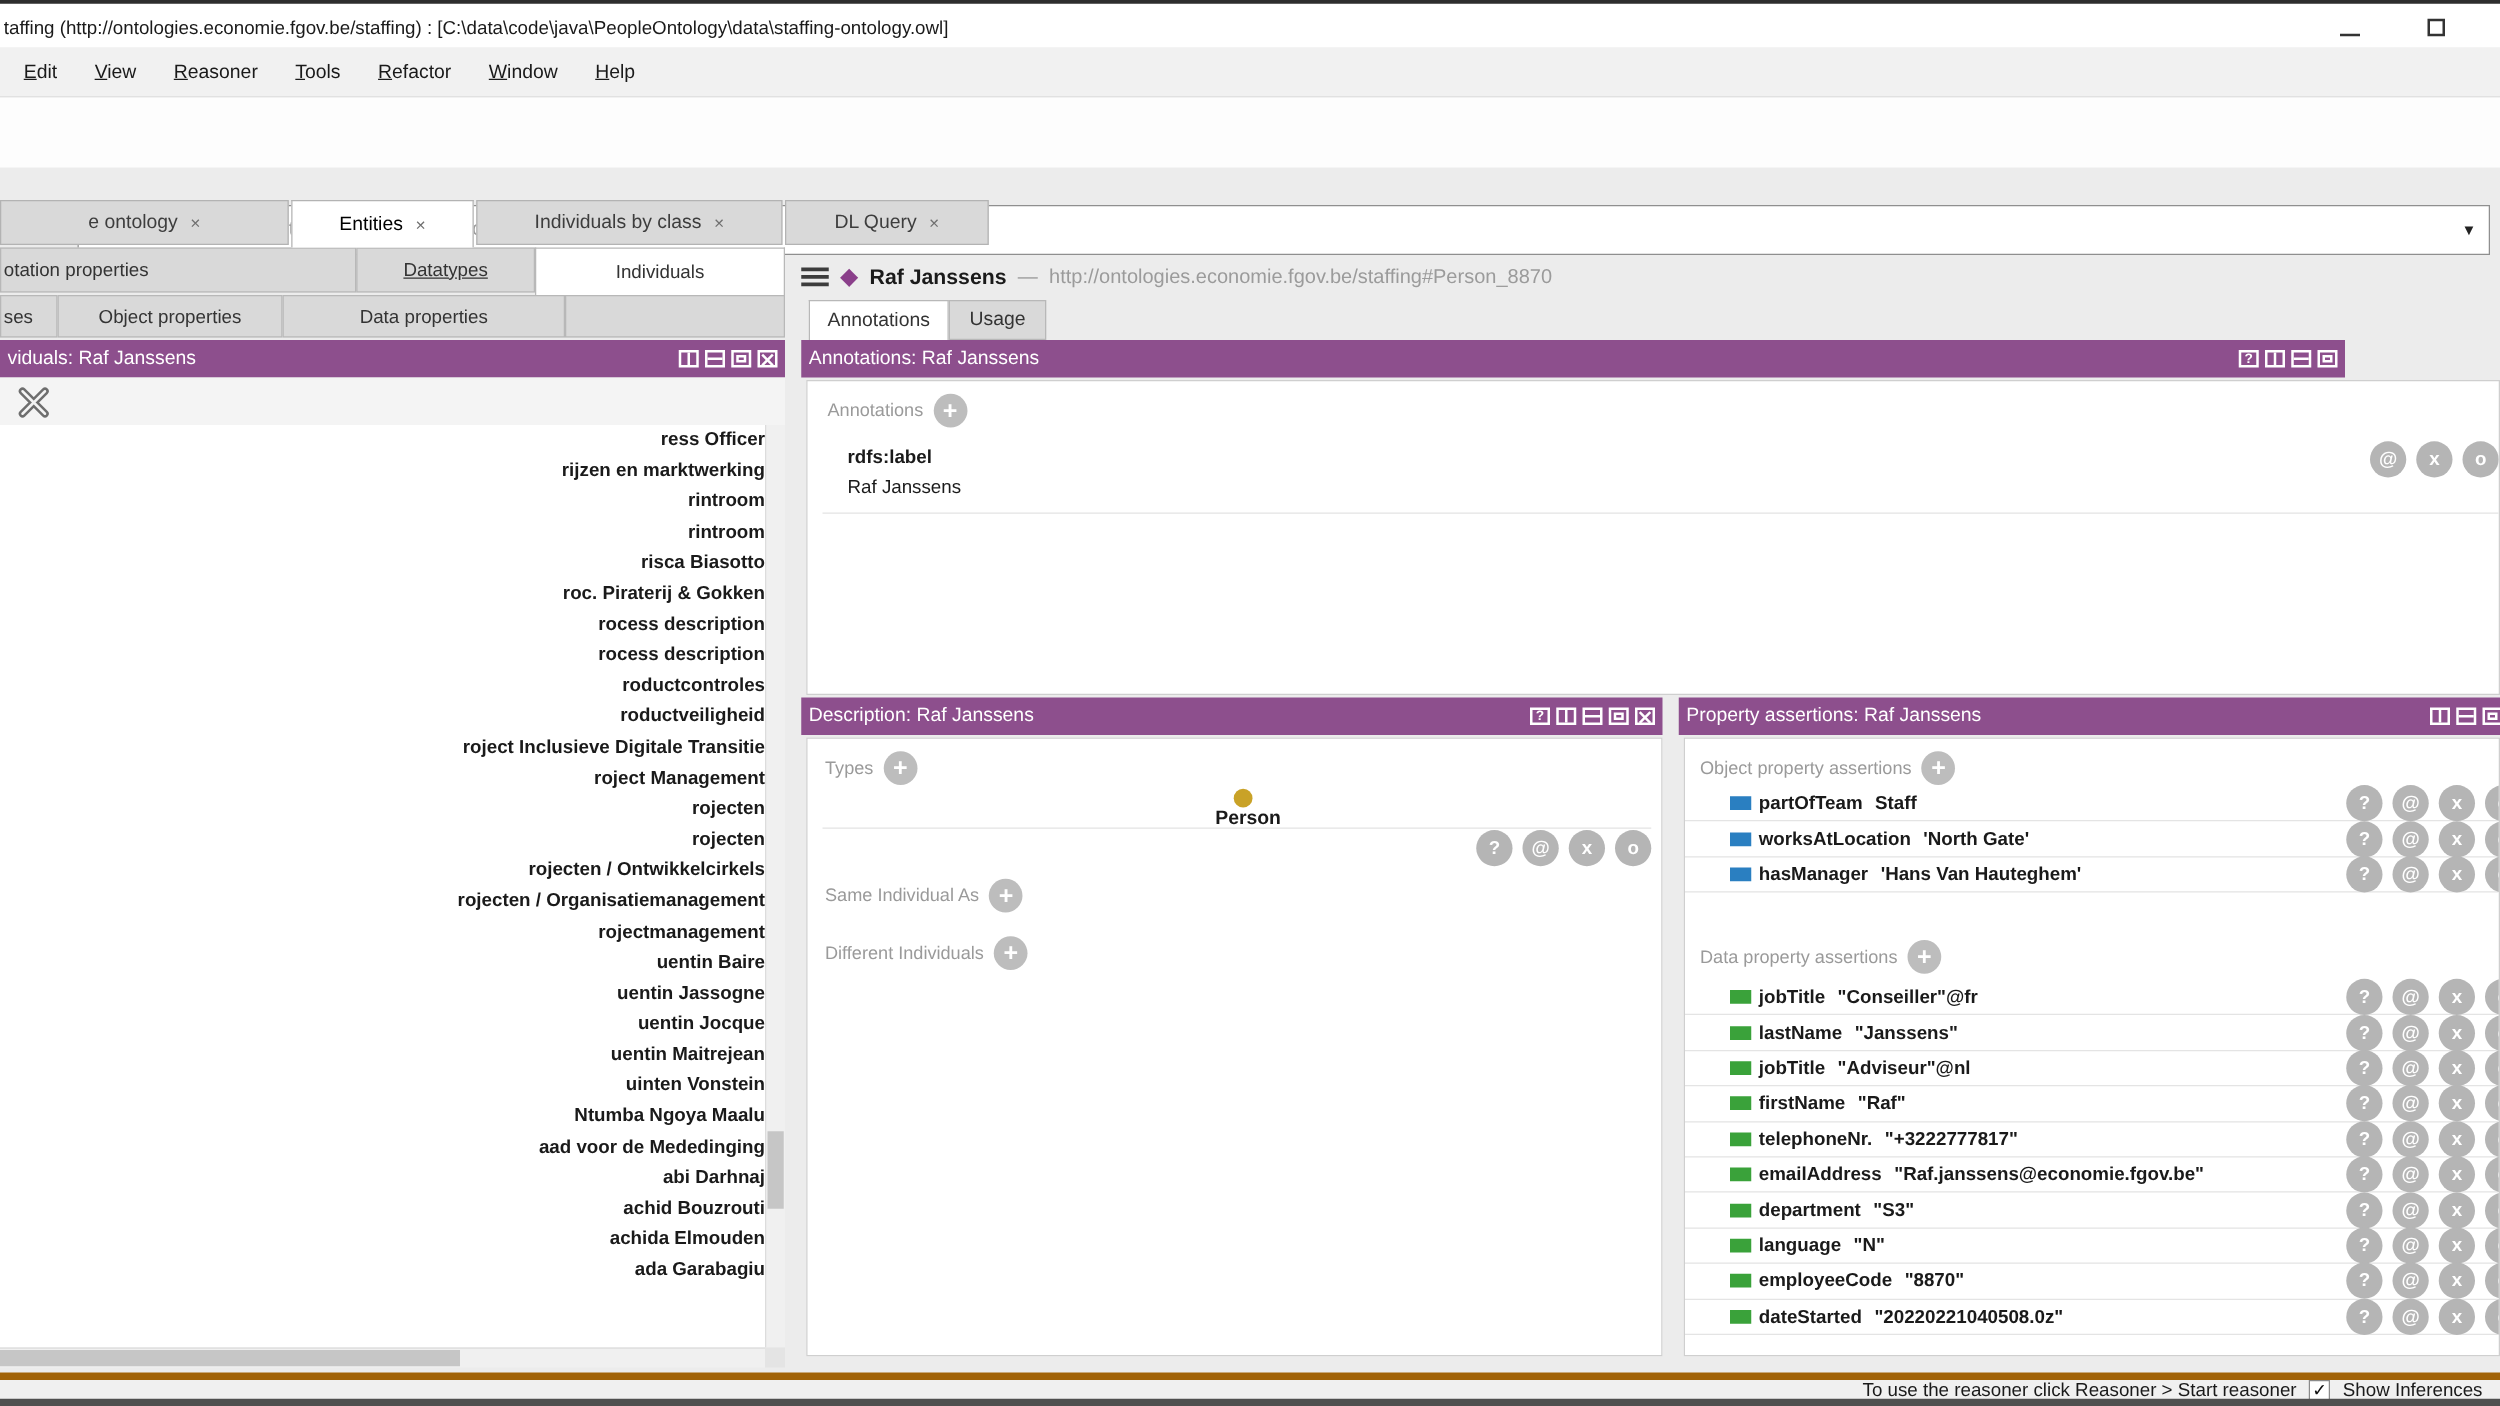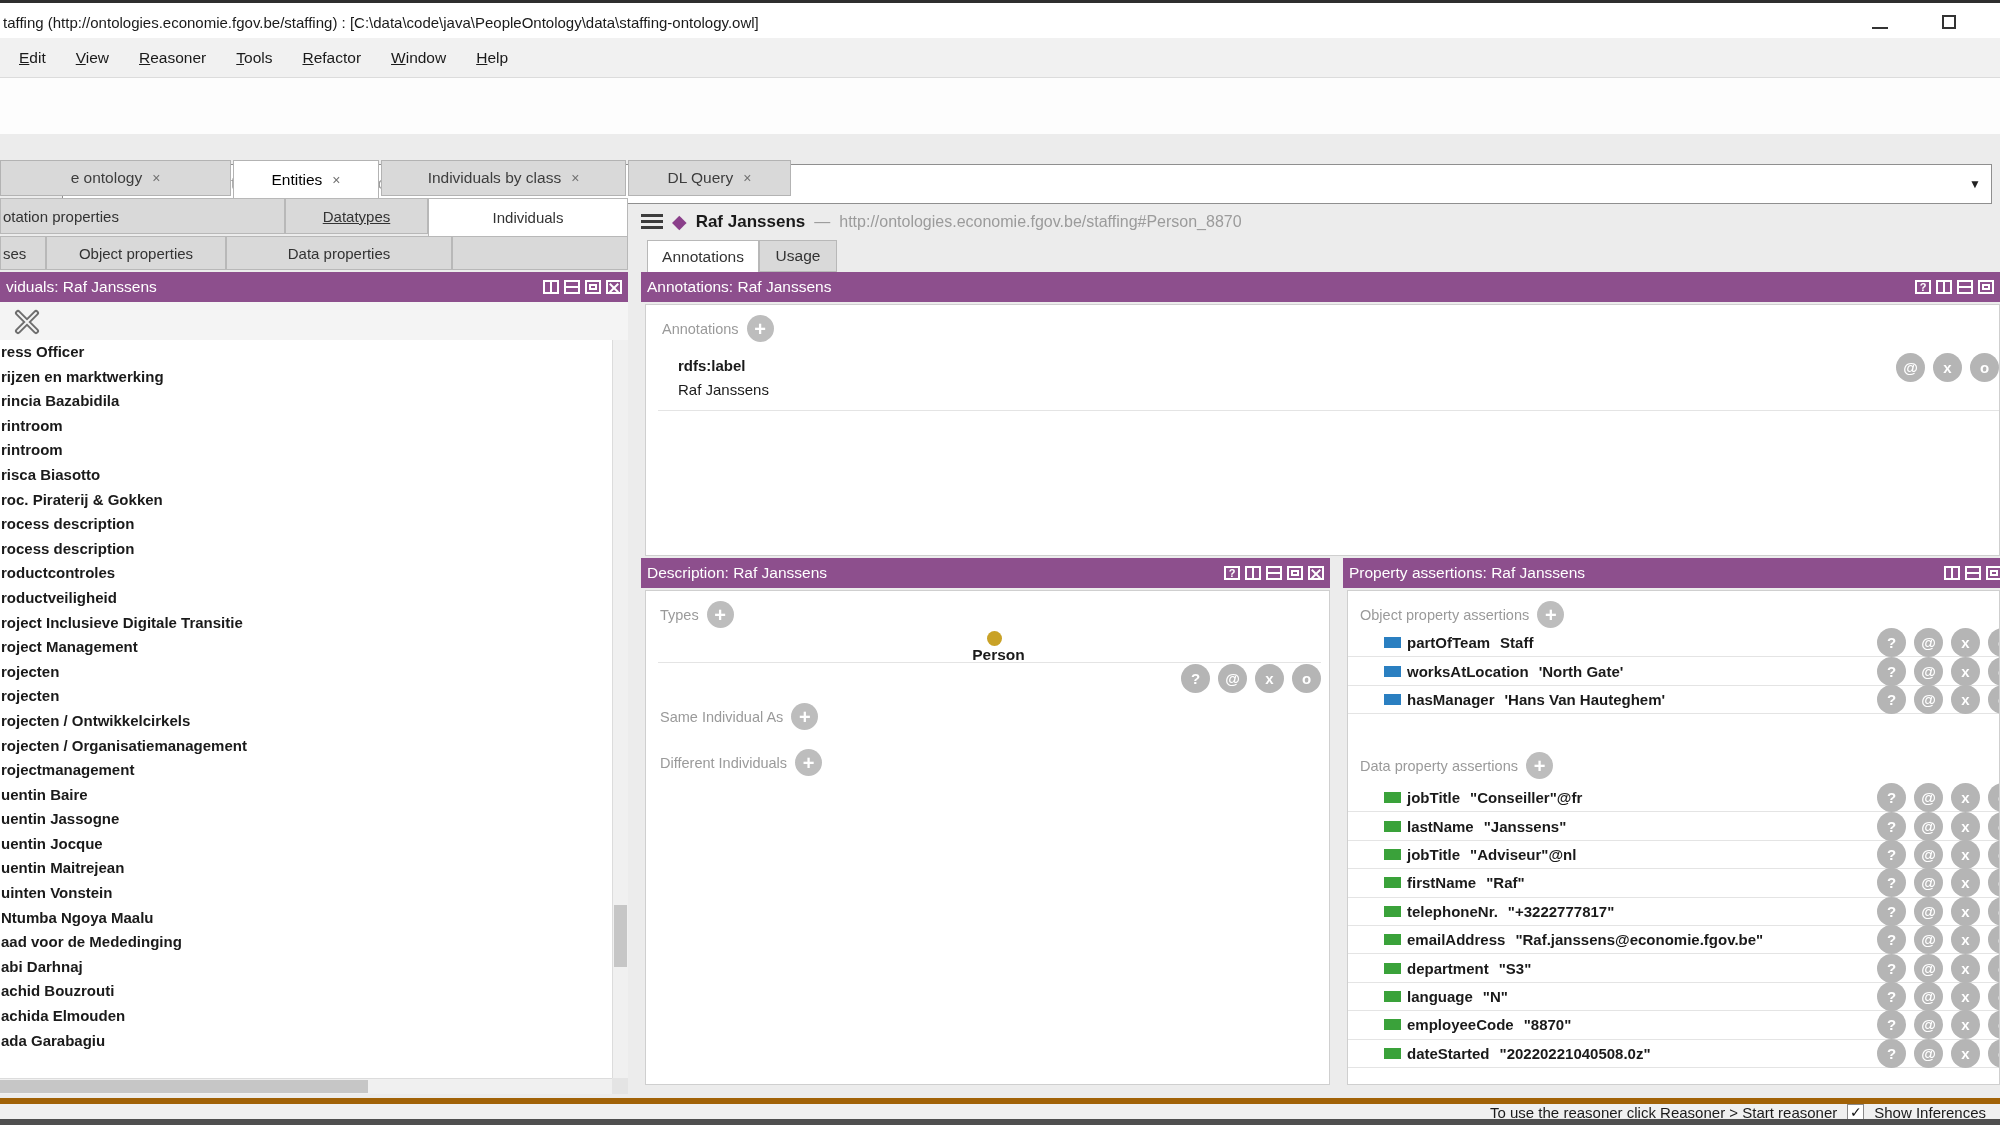--- a/index.html
+++ b/index.html
@@ -51,21 +51,21 @@
   .wc-vsplit::after { content:""; position:absolute; left:50%; top:0; bottom:0; width:2px; background:#fff; transform:translateX(-50%); }
   .wc-hsplit::after { content:""; position:absolute; top:50%; left:0; right:0; height:2px; background:#fff; transform:translateY(-50%); }
   .wc-max::after { content:""; position:absolute; left:2px; top:2px; right:2px; bottom:2px; border:2px solid #fff; }
   .wc-close::before,.wc-close::after { content:""; position:absolute; left:0px; top:4.5px; width:12px; height:2px; background:#fff; }
   .wc-close::before { transform:rotate(45deg);} .wc-close::after { transform:rotate(-45deg);}
   .wc-help { display:flex; align-items:center; justify-content:center; font-size:11px; font-weight:bold; color:#fff; }
 
   
   #ind-toolbar { left:0; top:302px; width:628px; height:38px; background:#f4f4f4; }
   #ind-list { left:0; top:340px; width:612px; height:738px; background:#fff; overflow:hidden; }
-  .li { height:24.6px; line-height:24.6px; font-size:15px; font-weight:bold; padding-left:1px; white-space:nowrap; }
+  .li { height:24.6px; line-height:24.6px; font-size:15px; font-weight:bold; padding-left:1px; white-space:nowrap;text-align:right; }
   .li.selected { background:#3a6bd0; color:#fff; border:1px solid #e09b3d; }
   #v-scroll { left:612px; top:340px; width:16px; height:738px; background:#f0f0f0; border-left:1px solid #dcdcdc; }
   #v-thumb { left:1px; top:565px; width:13px; height:62px; background:#c6c6c6; position:absolute; }
   #h-scroll { left:0; top:1078px; width:612px; height:16px; background:#f0f0f0; border-top:1px solid #dcdcdc; }
   #h-thumb { left:0; top:1px; width:368px; height:13px; background:#c6c6c6; position:absolute; }
   #scroll-corner { left:612px; top:1078px; width:16px; height:16px; background:#e4e4e4; }
 
   
   #entity-header { left:641px; top:203px; width:1359px; height:37px; display:flex; align-items:center; gap:9px; }
   .burger { width:22px; height:15px; display:flex; flex-direction:column; justify-content:space-between; }
@@ -172,21 +172,20 @@
 <div class="abs" id="ind-toolbar">
   <svg class="abs" style="left:14px;top:7px;" width="26" height="26" viewBox="0 0 26 26">
     <path d="M4 4 L22 22 M22 4 L4 22" stroke="#6e6e6e" stroke-width="6" stroke-linecap="round"></path>
     <path d="M4 4 L22 22 M22 4 L4 22" stroke="#f4f4f4" stroke-width="2" stroke-linecap="round"></path>
   </svg>
 </div>
 
 <div class="abs" id="ind-list">
   <div class="li">ress Officer</div>
   <div class="li">rijzen en marktwerking</div>
-  <div class="li">rincia Bazabidila</div>
   <div class="li">rintroom</div>
   <div class="li">rintroom</div>
   <div class="li">risca Biasotto</div>
   <div class="li">roc. Piraterij &amp; Gokken</div>
   <div class="li">rocess description</div>
   <div class="li">rocess description</div>
   <div class="li">roductcontroles</div>
   <div class="li">roductveiligheid</div>
   <div class="li">roject Inclusieve Digitale Transitie</div>
   <div class="li">roject Management</div>
@@ -223,21 +222,21 @@
     </span>
   <span class="ind-diamond">◆</span>
   <span id="entity-name">Raf Janssens</span>
   <span id="entity-sep">—</span>
   <span id="entity-iri">http://ontologies.economie.fgov.be/staffing#Person_8870</span>
 </div>
 
 <div class="abs dtab active" style="left:647px;width:112px;">Annotations</div>
 <div class="abs dtab" style="left:759px;width:78px;">Usage</div>
 
-<div class="abs phead" style="left:641px;top:272px;width:1359px;">
+<div class="abs phead" style="left:641px;top:272px;width:1235px;">
   <span class="title">Annotations: Raf Janssens</span>
   <span class="icons">
     <span class="wc wc-help">?</span>
     <span class="wc wc-vsplit"></span>
     <span class="wc wc-hsplit"></span>
     <span class="wc wc-max"></span>
   </span>
 </div>
 <div class="abs panelbox" style="left:645px;top:304px;width:1355px;height:252px;">
   <div class="sec-label" style="position:absolute;left:16px;top:10px;">

